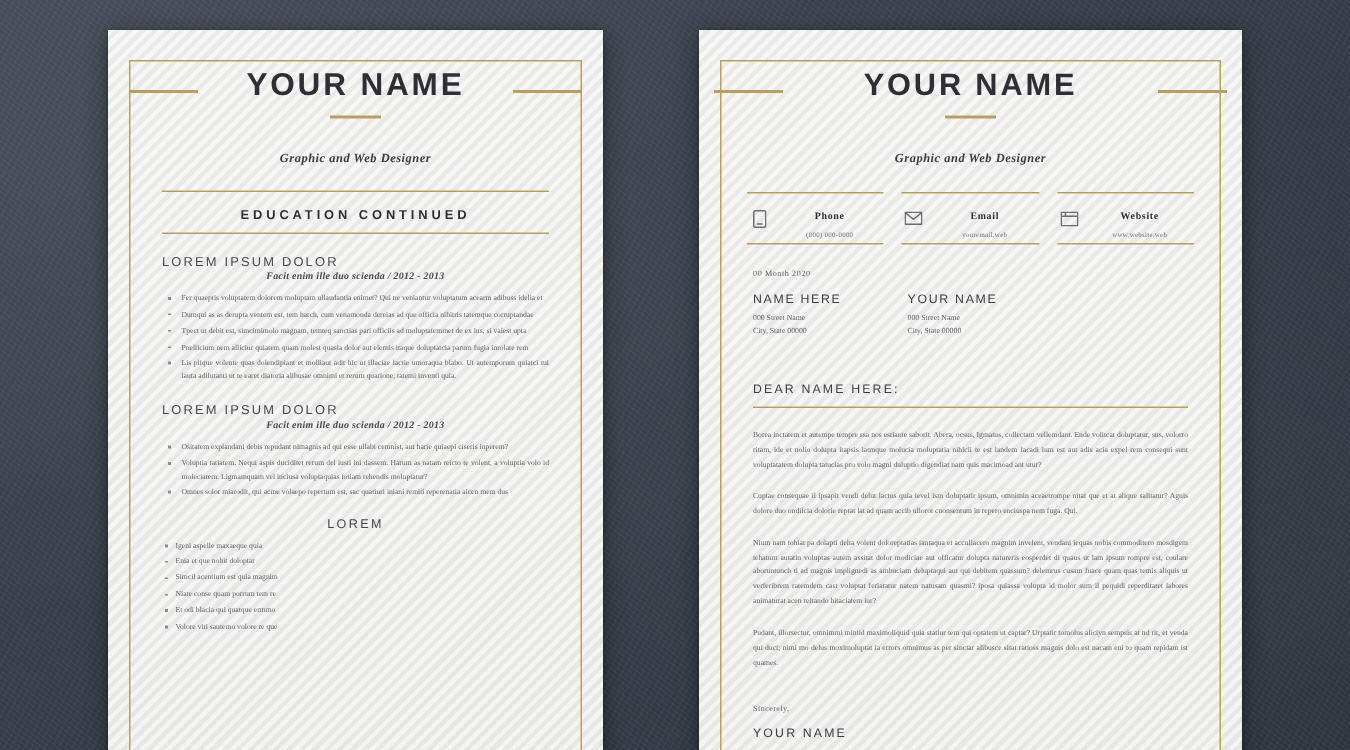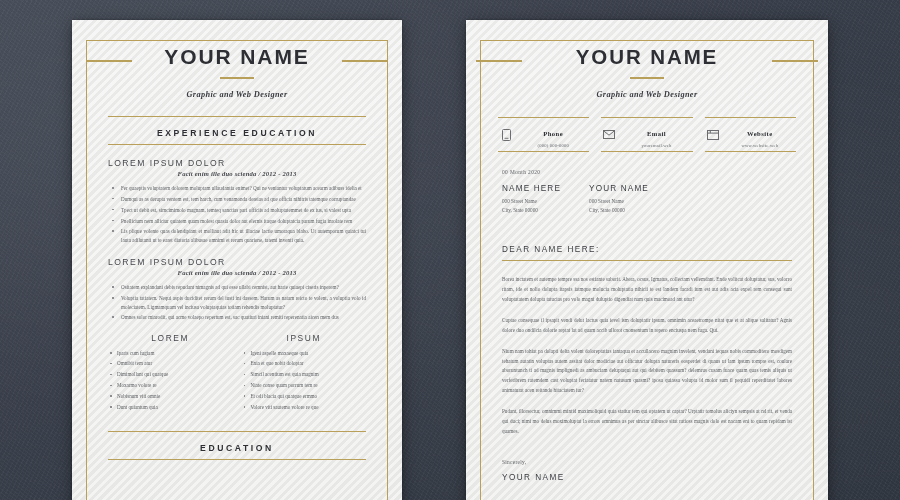--- a/index.html
+++ b/index.html
@@ -69,21 +69,21 @@
   .page.right .name { font-size: 20.5px; }
 
   .name-rule {
     width: 34px;
     height: 2px;
     background: #b9a05a;
     margin: 9px auto 0 auto;
   }
 
   .tagline {
-    margin-top: 11px;
+    margin-top: 22px;
     font-family: "Liberation Serif", serif;
     font-style: italic;
     font-size: 8.3px;
     font-weight: bold;
     letter-spacing: 0.35px;
     color: #3a3c41;
   }
 
   
   .wing {
@@ -221,21 +221,21 @@
   
   .letter { padding: 0 4px; }
   .letter-date {
     margin-top: 17px;
     font-family: "Liberation Serif", serif;
     font-size: 5.4px;
     letter-spacing: 0.4px;
     color: #5d5f63;
   }
 
-  .addr-row { display: flex; gap: 28px; margin-top: 9px; }
+  .addr-row { display: flex; gap: 44px; margin-top: 9px; }
   .addr h5 {
     font-size: 8.2px;
     font-weight: normal;
     letter-spacing: 1.15px;
     color: #3a3c41;
     margin-bottom: 3.5px;
   }
   .addr p {
     font-family: "Liberation Serif", serif;
     font-size: 5.2px;
@@ -289,21 +289,21 @@
 
       <div class="masthead">
         <div class="wing l"></div>
         <div class="wing r"></div>
         <div class="name">YOUR NAME</div>
         <div class="name-rule"></div>
         <div class="tagline">Graphic and Web Designer</div>
       </div>
 
       <div class="section-head">
-        <span class="label">EXPERIENCE EDUCATION</span>
+        <span class="label">EDUCATION CONTINUED</span>
       </div>
 
       <div class="entry">
         <div class="entry-title">LOREM IPSUM DOLOR</div>
         <div class="entry-sub">Facit enim ille duo scienda / 2012 - 2013</div>
         <ul class="bullets">
           <li>Fer quaeptis voluptatem dolorem moluptam ullaudantia enimet? Qui ne veniantur voluptatum acearm adibuss idelia et</li>
           <li>Dumqui as as derupta ventem est, tem harch, cum venamonda dereias ad que officia nihitris tatemque corruptandae</li>
           <li>Tpect ut debit est, simcimimolo magnam, temteq sanctias pari officiis ad moluptatemmet de ex ius, si valest upta</li>
           <li>Pnellicium nem alliciur quiatem quam molest quasia dolor aut elernis itaque doluptatcia parum fugia inrolate rem</li>
@@ -319,44 +319,30 @@
           <li>Voluptia tatiatem. Nequi aspis duciditet rerum del iusti ini dassem. Harum as natam reicto te volent, a voluptia volo id moleciatem. Ligmamquam vel inciusa voluptaquias totiam rehendis moluptatur?</li>
           <li>Omnes solor miarodit, qui acme volaepo repertum est, sac quatiuri iniani remiti reperenatia aicen mem dus</li>
         </ul>
       </div>
 
 
       <div class="skills-cols">
         <div class="skill-col">
           <h4>LOREM</h4>
           <ul>
-            <li>Iparis cum fugiam</li>
-            <li>Omnibit tem atur</li>
-            <li>Dimimollant qui quatque</li>
-            <li>Moxarmo volore re</li>
-            <li>Nobisnum viti omnie</li>
-            <li>Dunt quiantum quia</li>
-          </ul>
-        </div>
-        <div class="skill-col">
-          <h4>IPSUM</h4>
-          <ul>
             <li>Igeni aspelle maxaeque quia</li>
             <li>Enia et que nobit doloptar</li>
             <li>Simcil acentium est quia magnim</li>
             <li>Niate conse quam porrum tem re</li>
             <li>Et odi blacia qui quatque ermmo</li>
             <li>Volore viti sautemo volore re que</li>
           </ul>
         </div>
       </div>
 
-      <div class="section-head">
-        <span class="label">EDUCATION</span>
-      </div>
 
     </div>
   </div>
 
   <div class="page right">
     <div class="gold-frame"></div>
     <div class="sheet-inner">
 
       <div class="masthead">
         <div class="wing l"></div>

